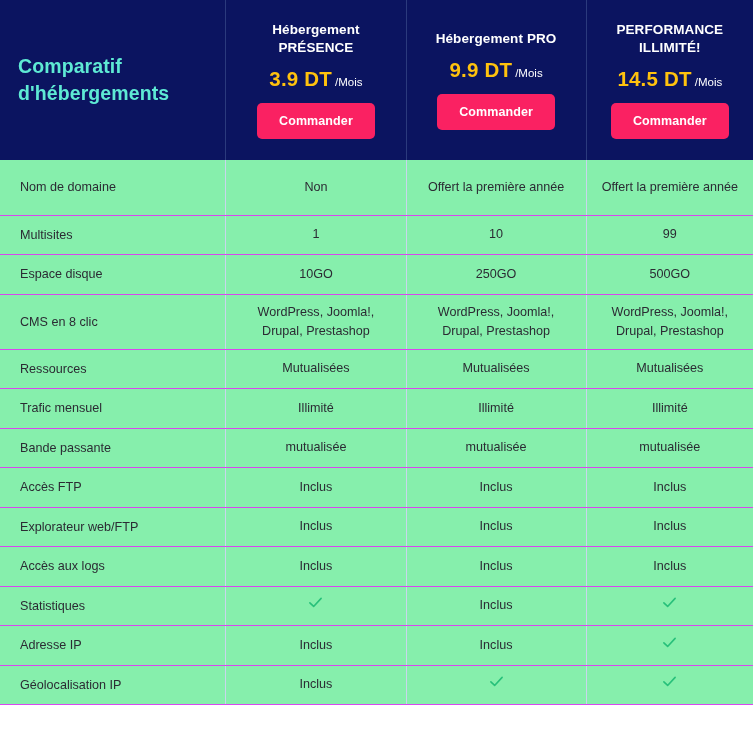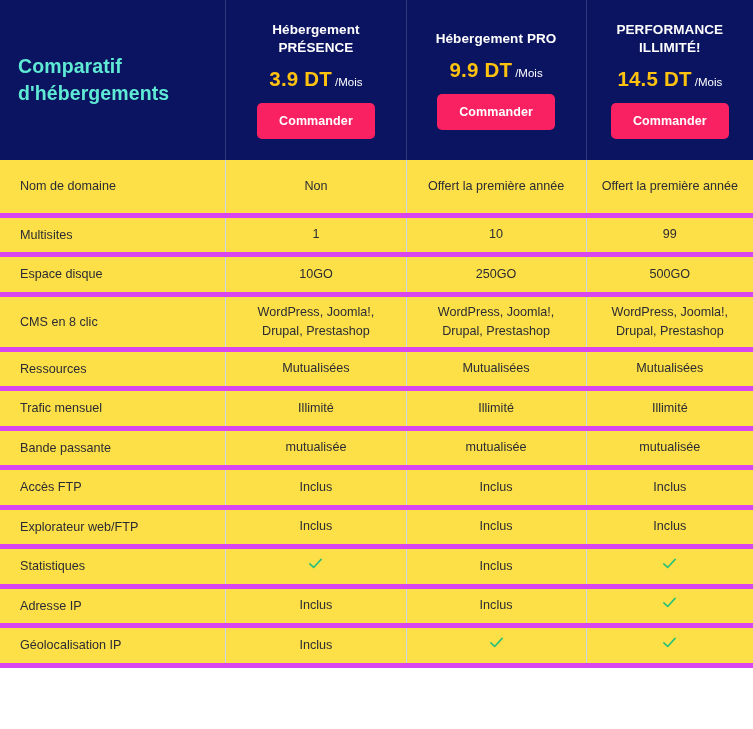--- a/index.html
+++ b/index.html
@@ -75,26 +75,26 @@
     border:none;
     border-radius:5px;
     padding:11px 22px;
     cursor:pointer;
     font-family:"Liberation Sans", sans-serif;
     letter-spacing:0.1px;
   }
 
   
   tbody td {
-    border-bottom:5px solid #d946ef;
+    border-bottom:1px solid #d946ef;
     border-right:1px solid #C8D6EC;
     color:#2b2b33;
     font-size:12.6px;
     vertical-align:middle;
-    background:#fde047;
+    background:#86efac;
   }
   tbody td:last-child { border-right:none; }
   tbody td.feat {
     text-align:left;
     padding-left:20px;
     color:#2b2b33;
   }
   tbody td.val {
     text-align:center;
     line-height:19px;
@@ -208,20 +208,26 @@
           <td class="val">Inclus</td>
           <td class="val">Inclus</td>
         </tr>
         <tr class="r-std">
           <td class="feat">Explorateur web/FTP</td>
           <td class="val">Inclus</td>
           <td class="val">Inclus</td>
           <td class="val">Inclus</td>
         </tr>
         <tr class="r-std">
+          <td class="feat">Accès aux logs</td>
+          <td class="val">Inclus</td>
+          <td class="val">Inclus</td>
+          <td class="val">Inclus</td>
+        </tr>
+        <tr class="r-std">
           <td class="feat">Statistiques</td>
           <td class="val"><span class="check"><svg width="15" height="15" viewBox="0 0 16 16">
                 <path d="M2 8.4 L6 12.2 L14 3.6" fill="none" stroke="#27C07A" stroke-width="1.7" stroke-linecap="round" stroke-linejoin="round"></path>
               </svg></span></td>
           <td class="val">Inclus</td>
           <td class="val"><span class="check"><svg width="15" height="15" viewBox="0 0 16 16">
                 <path d="M2 8.4 L6 12.2 L14 3.6" fill="none" stroke="#27C07A" stroke-width="1.7" stroke-linecap="round" stroke-linejoin="round"></path>
               </svg></span></td>
         </tr>
         <tr class="r-std">

